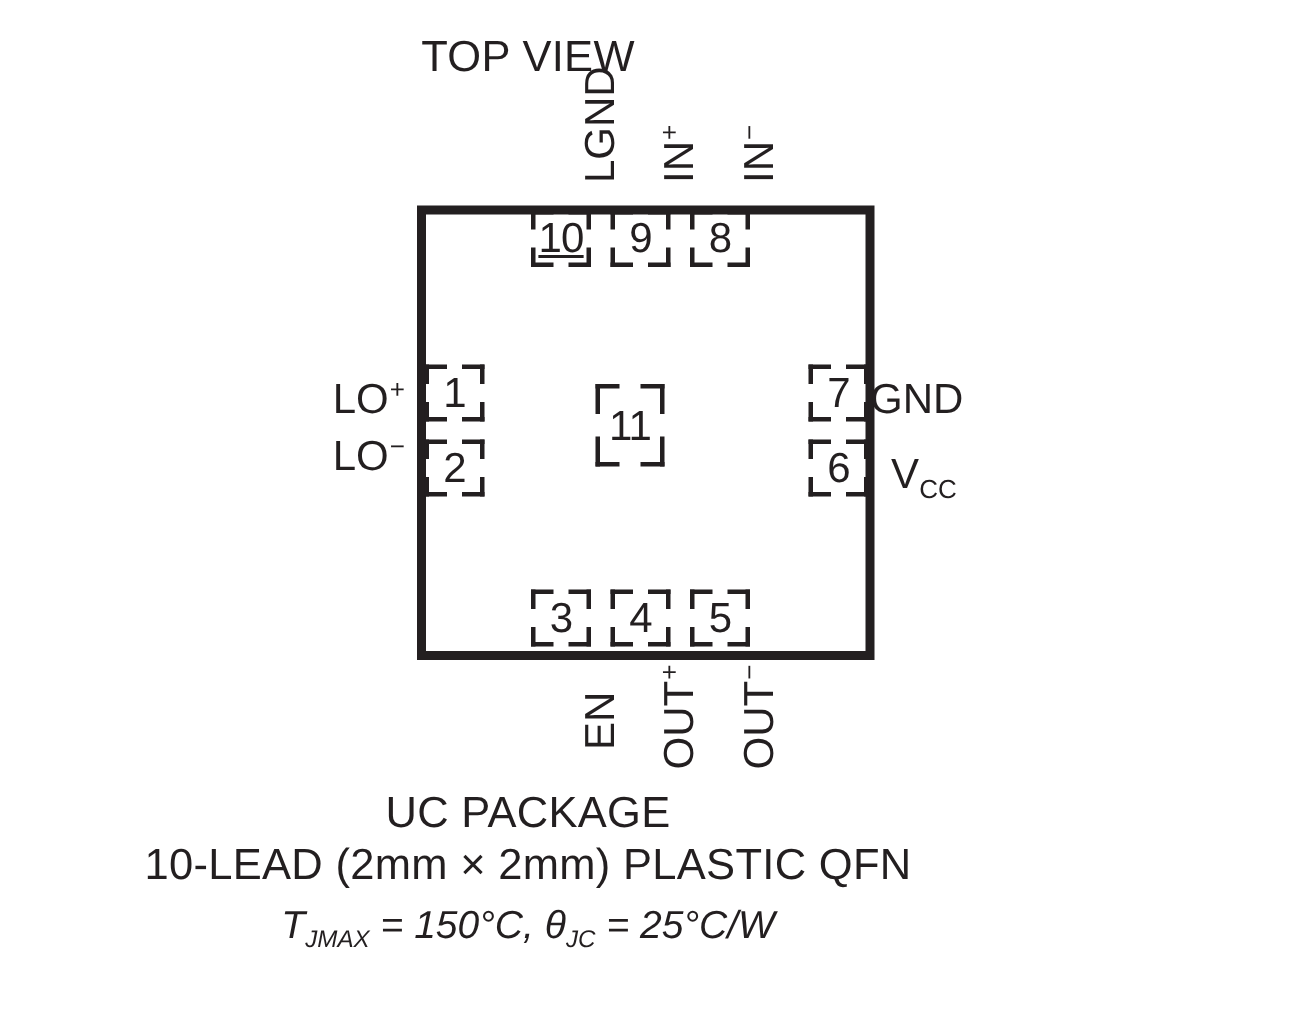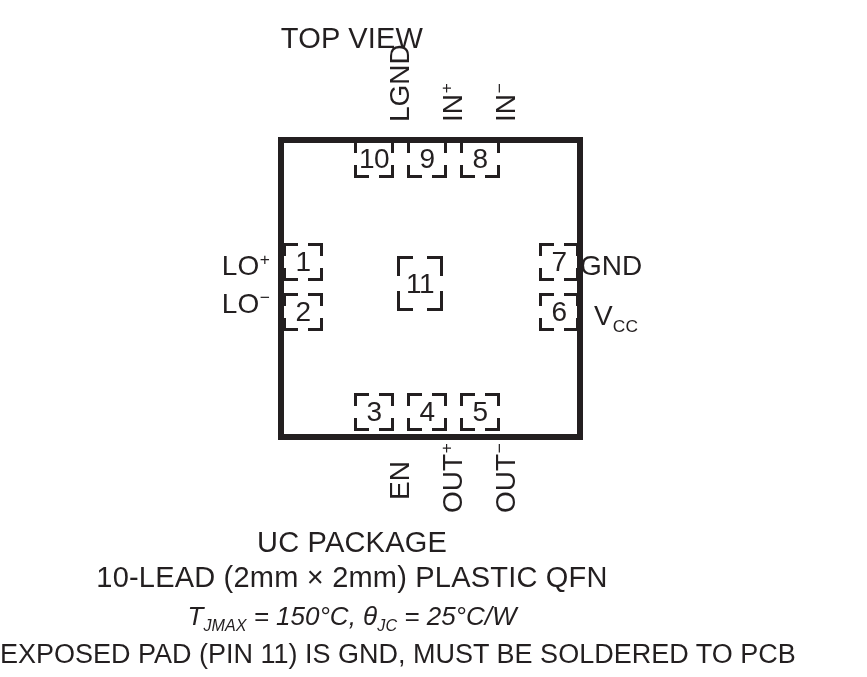--- a/index.html
+++ b/index.html
@@ -108,21 +108,21 @@
   .pad .e-lef-b { left: 0; bottom: 0; }
   .pad .e-rig-t { right: 0; top: 0; }
   .pad .e-rig-b { right: 0; bottom: 0; }
   .pad .num {
     position: relative;
     z-index: 2;
     background: transparent;
   }
 
   
-  #pad-10 { left: 354px; top: 140px; width: 40px; height: 38px; }
+  #pad-10 { left: 354px; top: 140px; width: 40px; height: 38px; text-decoration: underline; }
   #pad-9  { left: 407px; top: 140px; width: 40px; height: 38px; }
   #pad-8  { left: 460px; top: 140px; width: 40px; height: 38px; }
 
   
   #pad-3  { left: 354px; top: 393px; width: 40px; height: 38px; }
   #pad-4  { left: 407px; top: 393px; width: 40px; height: 38px; }
   #pad-5  { left: 460px; top: 393px; width: 40px; height: 38px; }
 
   
   #pad-1  { left: 283px; top: 243px; width: 40px; height: 38px; }
@@ -327,15 +327,14 @@
   <div class="vlabel" id="vl-outp"><span>OUT</span><sup class="sgn">+</sup></div>
 
   <div class="vlabel" id="vl-outn"><span>OUT</span><sup class="sgn">−</sup></div>
 
   <div class="txt center-x pkg-line" id="pkg-name">UC PACKAGE</div>
 
   <div class="txt center-x pkg-line" id="pkg-desc">10-LEAD (2mm × 2mm) PLASTIC QFN</div>
 
   <div class="txt center-x" id="thermal"><span>T</span><sub class="sbs">JMAX</sub><span> = 150°C, </span><span>θ</span><sub class="sbs">JC</sub><span> = 25°C/W</span></div>
 
-  <div class="txt center-x" id="padnote">EXPOSED PAD (PIN 11) IS GND, MUST BE SOLDERED TO PCB</div>
 
 </div>
 
 </body></html>

